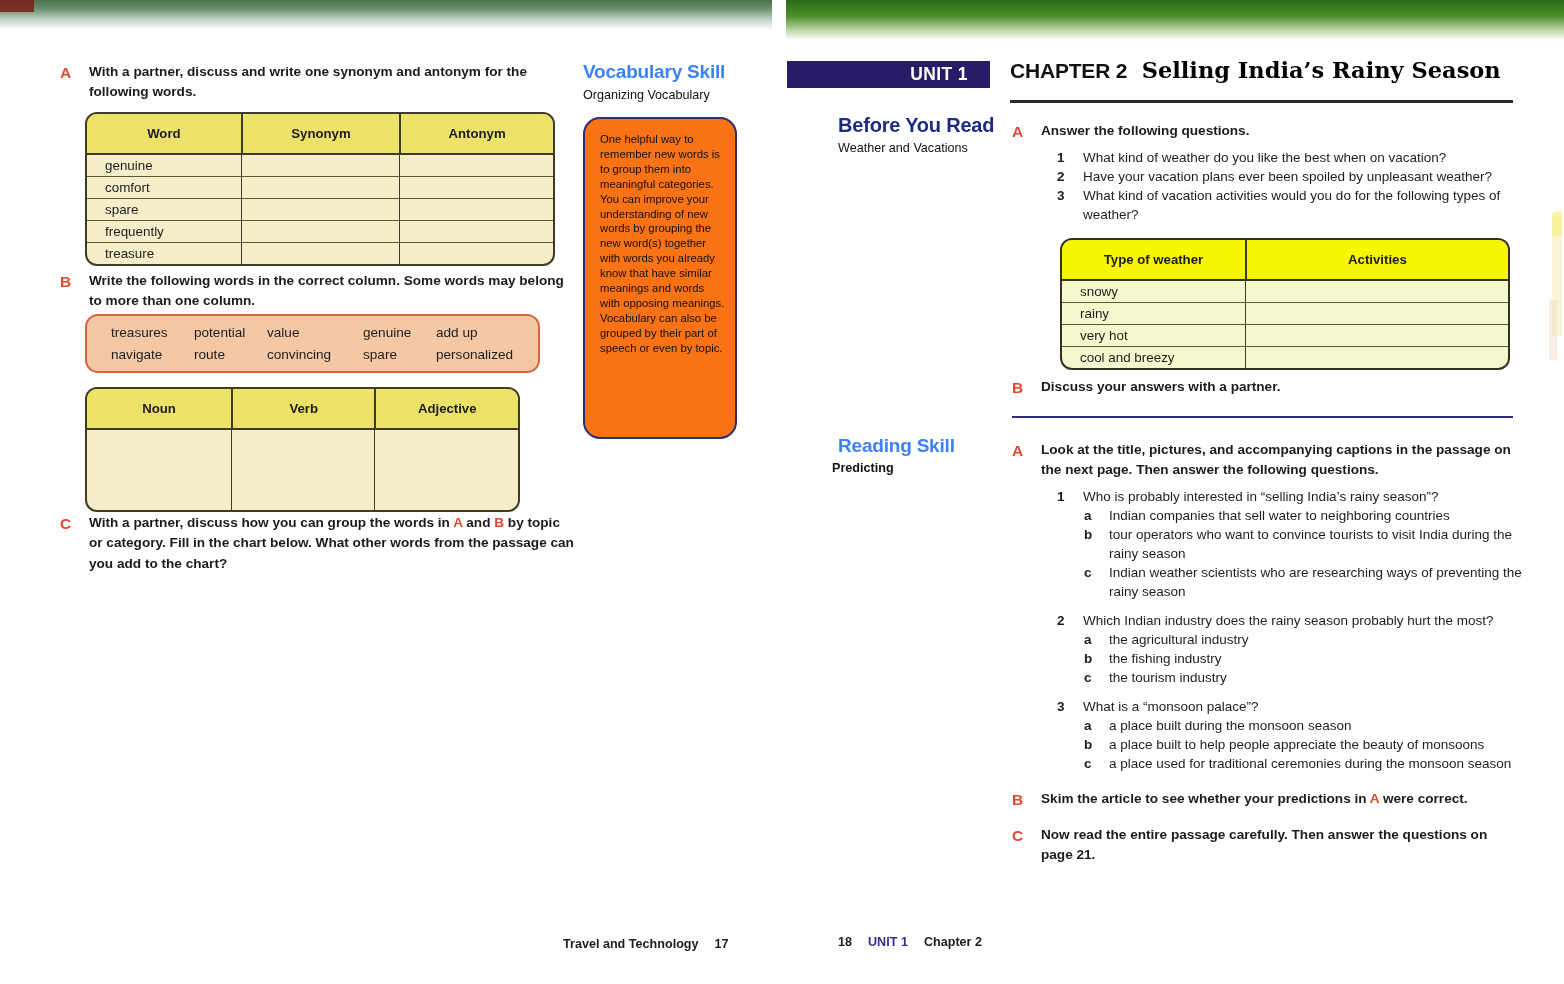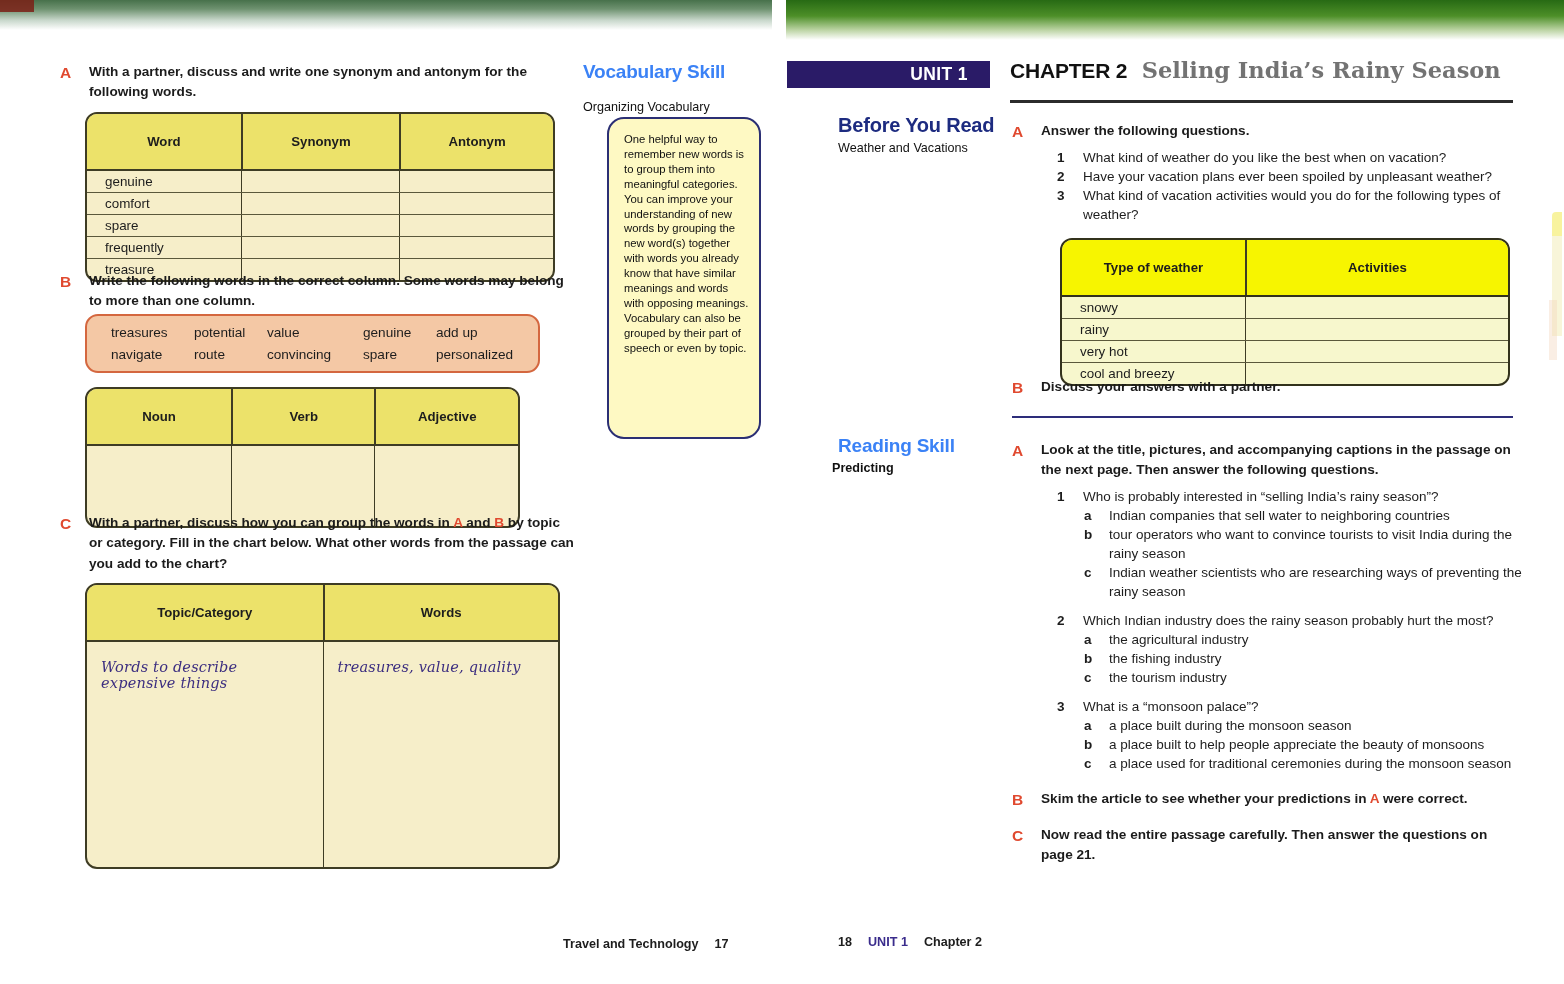--- a/index.html
+++ b/index.html
@@ -20,21 +20,21 @@
 
   
   .sec { position:absolute; display:flex; gap:13px; }
   .ltr { color:#e0492f; font-weight:700; font-size:15.5px; width:16px; flex:none; line-height:1.4; }
   .stext { font-weight:700; font-size:13.6px; line-height:1.5; color:#1b1b1b; }
   .inline-ref { color:#e0492f; }
 
   
   .tbl { position:absolute; border:2px solid #3e3c24; border-radius:12px; overflow:hidden; background:#f6eec9; }
   .hrow { display:flex; background:#ece26a; border-bottom:2px solid #3e3c24; }
-  .hcell { font-weight:700; font-size:13.2px; text-align:center; padding:20px 0; }
+  .hcell { font-weight:700; font-size:13.2px; text-align:center; padding:12px 0; }
   .hcell + .hcell { border-left:2px solid #3e3c24; }
   .rrow { display:flex; border-bottom:1px solid #5b583b; }
   .rrow:last-child { border-bottom:none; }
   .cell { font-size:13.4px; padding:3px 6px 3px 18px; }
   .cell + .cell { border-left:1.5px solid #3e3c24; }
   .body-cell { min-height:80px; }
   .hand { font-family:"DejaVu Serif", serif; font-style:italic; font-size:14.5px; color:#3c2e80; padding:16px 8px 0 14px; letter-spacing:.2px; }
 
   
   .tbl.bright { background:#f7f7cd; border-color:#33321c; }
@@ -43,29 +43,29 @@
   
   .wordbox { position:absolute; background:#f4c8a5; border:2.5px solid #d4673f; border-radius:13px;
     padding:9px 6px 9px 24px; display:grid; grid-template-columns:1.08fr .95fr 1.25fr .95fr 1.25fr;
     row-gap:7px; font-size:13.6px; }
 
   
   .skill-title { position:absolute; color:#3b82f6; font-weight:800; font-size:19px; letter-spacing:-.2px; }
   .skill-sub { position:absolute; font-size:12.6px; color:#111; }
   .skillbox { position:absolute; border:2.5px solid #2b2f74; border-radius:17px; padding:13px 10px 12px 15px;
     font-size:11.3px; line-height:1.32; color:#101010; }
-  .vocab-box { background:#fef9c3;margin-left:24px; }
+  .vocab-box { background:#f97316; }
   .reading-box { background:#dce4ee; }
 
   
   .unit-banner { position:absolute; left:787px; top:61px; width:203px; height:27px; background:#2a1b67;
     color:#fff; font-weight:700; font-size:17.5px; text-align:right; padding-right:22px; line-height:26px; letter-spacing:.4px; }
   .chapter-row { position:absolute; left:1010px; top:57px; width:505px; white-space:nowrap; }
   .chapter-label { font-weight:800; font-size:21px; color:#111; letter-spacing:-.2px; }
-  .chapter-title { font-family:"DejaVu Serif", serif; font-weight:700; font-size:22.5px; color:#737373; margin-left:10px; }
+  .chapter-title { font-family:"DejaVu Serif", serif; font-weight:700; font-size:22.5px; color:#000000; margin-left:10px; }
   .chapter-rule { position:absolute; left:1010px; top:100px; width:503px; height:2.5px; background:#2b2b2b; }
   .byr-title { position:absolute; color:#1d2b80; font-weight:800; font-size:20px; letter-spacing:-.2px; }
 
   
   .qwrap { position:absolute; }
   .qblock { margin-bottom:10px; }
   .qrow { display:flex; gap:13px; line-height:19px; font-size:13.5px; }
   .qnum { font-weight:700; width:13px; flex:none; }
   .opt { display:flex; gap:13px; margin-left:27px; line-height:19px; font-size:13.5px; }
   .oltr { font-weight:700; width:12px; flex:none; }
@@ -153,37 +153,27 @@
       <div class="cell body-cell" style="width:33.3%;"></div>
       <div class="cell body-cell" style="width:33.3%;"></div>
     </div>
   </div>
 
   <div class="sec" style="left:60px; top:513px; width:515px;">
     <div class="ltr">C</div>
     <div class="stext"><span>With a partner, discuss how you can group the words in </span><span class="inline-ref">A</span><span> and </span><span class="inline-ref">B</span><span> by topic or category. Fill in the chart below. What other words from the passage can you add to the chart?</span></div>
   </div>
 
-  <div class="tbl" style="left:85px; top:583px; width:475px;">
-    <div class="hrow">
-      <div class="hcell" style="width:50%;">Topic/Category</div>
-      <div class="hcell" style="width:50%;">Words</div>
-    </div>
-    <div class="rrow">
-      <div class="cell hand" style="width:50%; min-height:225px; padding-top:17px;">Words to describe expensive things</div>
-      <div class="cell hand" style="width:50%; min-height:225px; padding-top:17px;">treasures, value, quality</div>
-    </div>
-  </div>
 
   <div class="footer" style="left:563px; top:937px;">
     <span>Travel and Technology</span><span>17</span>
   </div>
 
   <div class="skill-title" style="left:583px; top:61px;">Vocabulary Skill</div>
-  <div class="skill-sub" style="left:583px; top:100px;">Organizing Vocabulary</div>
+  <div class="skill-sub" style="left:583px; top:88px;">Organizing Vocabulary</div>
   <div class="skillbox vocab-box" style="left:583px; top:117px; width:154px; min-height:322px;">One helpful way to remember new words is to group them into meaningful categories. You can improve your understanding of new words by grouping the new word(s) together with words you already know that have similar meanings and words with opposing meanings. Vocabulary can also be grouped by their part of speech or even by topic.</div>
 
   <div class="unit-banner">UNIT 1</div>
 
   <div class="chapter-row">
     <span class="chapter-label">CHAPTER 2</span>
     <span class="chapter-title">Selling India’s Rainy Season</span>
   </div>
   <div class="chapter-rule"></div>
 

